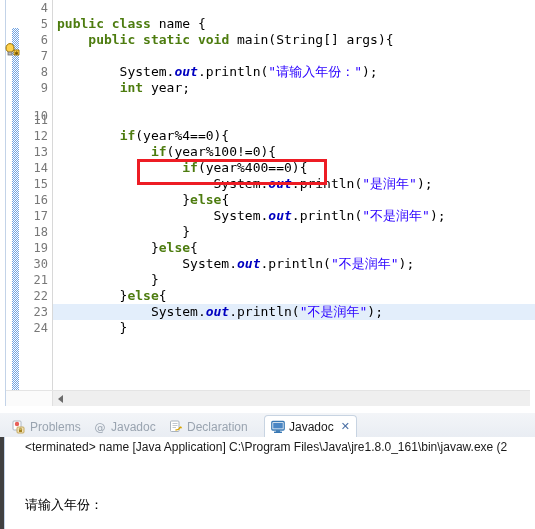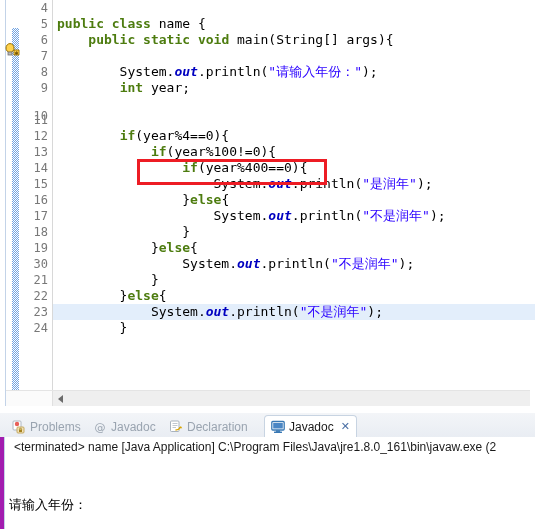--- a/index.html
+++ b/index.html
@@ -191,21 +191,21 @@
     background: #ffffff;
   }
 
   
   .bottom-view {
     position: absolute;
     left: 0;
     top: 413px;
     width: 469px;
     height: 116px;
-    background: #a21caf;
+    background: #404040;
   }
   .tabbar {
     position: absolute;
     left: 0; top: 0;
     width: 535px;
     height: 24px;
     background: #f0f3f7;
   }
   .tabbar-fill {
     position: absolute;
@@ -251,38 +251,38 @@
     top: 24px;
     width: 531px;
     height: 92px;
     background: #ffffff;
     border-left: 1px solid #c3d3e8;
     box-sizing: border-box;
     overflow: hidden;
   }
   .console-head {
     position: absolute;
-    left: 9px;
+    left: 20px;
     top: 3px;
     white-space: nowrap;
     font-family: "Liberation Sans", sans-serif;
     font-size: 12px;
     color: #1a1a1a;
   }
   .console-out {
     position: absolute;
     left: 4px;
     top: 23px;
     white-space: pre;
     font-family: "DejaVu Sans Mono", monospace;
     font-size: 13px;
     line-height: 18px;
     color: #000000;
   }
-  .c-out { color: #000000; }
+  .c-out { color: #000000; margin-left: 16px; }
 
   .icon-svg { display: block; }
 </style>
 </head>
 <body>
 
 <div class="editor-wrap">
 
   <div class="editor-border-left"></div>
 

